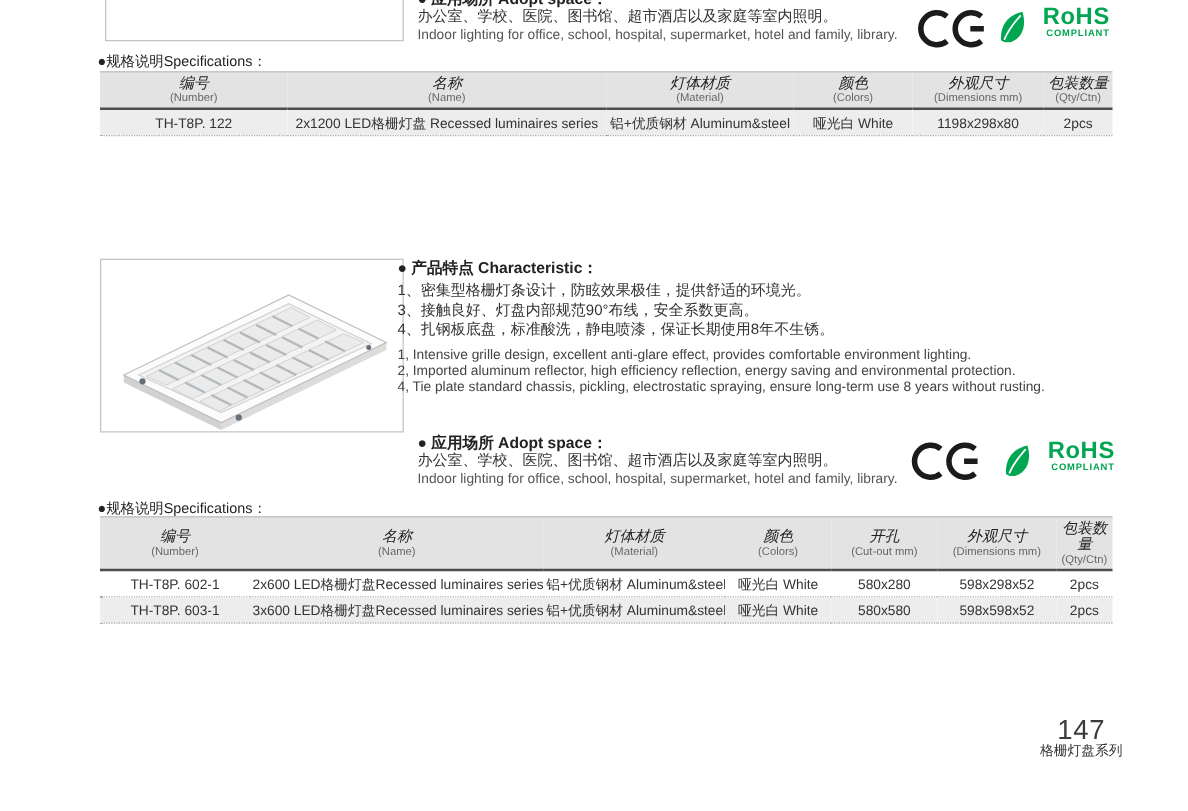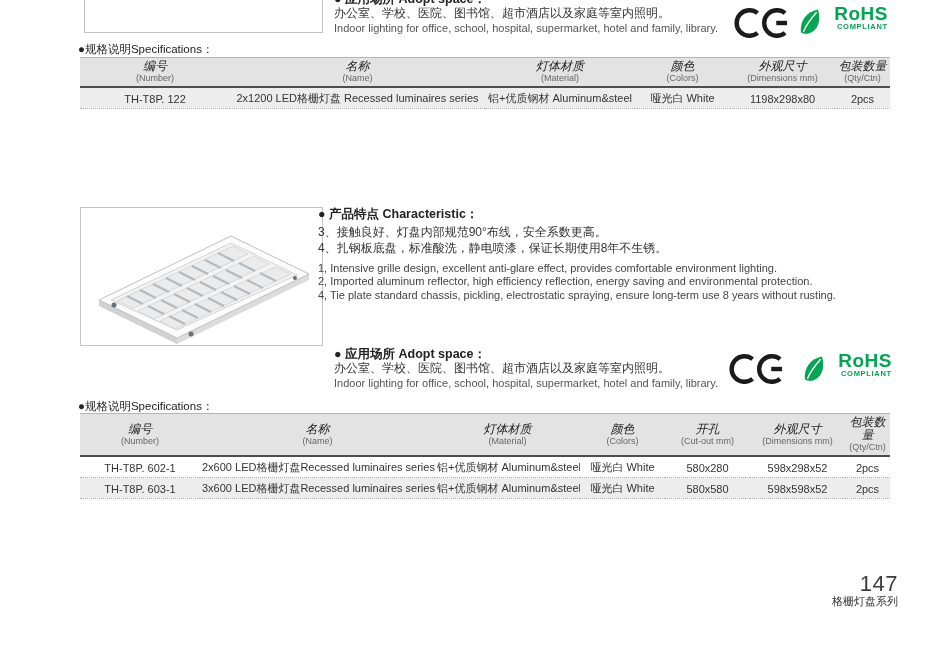--- a/index.html
+++ b/index.html
@@ -40,21 +40,21 @@
   .prodbox { left:80px; top:207px; width:241px; height:137px; border:1px solid #c4c4c4; background:#fff; }
 
   
   .chars { left:318px; top:207px; width:575px; }
   .chars .h { font-size:12.5px; font-weight:bold; color:#222; line-height:15px; margin-bottom:3px; white-space:nowrap; }
   .chars .zh { font-size:12px; color:#333; line-height:15.6px; white-space:nowrap; }
   .chars .engroup { margin-top:6px; }
   .chars .en { font-size:11px; color:#444; line-height:13.2px; white-space:nowrap; }
 
   
-  .footer { right:52px; top:573px; text-align:right; }
+  .footer { right:52px; top:573px; text-align:center; }
   .footer .num { font-size:22px; color:#3c3c3c; line-height:22px; letter-spacing:.5px; }
   .footer .series { font-size:11px; color:#333; line-height:13px; }
 </style>
 </head>
 <body>
 
 <div class="page">
 
   <div class="abs imgbox-cut"></div>
 
@@ -169,20 +169,21 @@
           <line x1="179" y1="65" x2="195" y2="73"></line>
       </g>
       <circle cx="33" cy="97" r="2.5" fill="#66707a"></circle>
       <circle cx="110" cy="126" r="2.5" fill="#66707a"></circle>
       <circle cx="214" cy="70" r="2" fill="#66707a"></circle>
     </svg>
   </div>
 
   <div class="abs chars">
     <div class="h">● 产品特点 Characteristic：</div>
+    <div class="zh">1、密集型格栅灯条设计，防眩效果极佳，提供舒适的环境光。</div>
     <div class="zh">3、接触良好、灯盘内部规范90°布线，安全系数更高。</div>
     <div class="zh">4、扎钢板底盘，标准酸洗，静电喷漆，保证长期使用8年不生锈。</div>
     <div class="engroup">
       <div class="en">1, Intensive grille design, excellent anti-glare effect, provides comfortable environment lighting.</div>
       <div class="en">2, Imported aluminum reflector, high efficiency reflection, energy saving and environmental protection.</div>
       <div class="en">4, Tie plate standard chassis, pickling, electrostatic spraying, ensure long-term use 8 years without rusting.</div>
     </div>
   </div>
 
   <div class="abs adopt" style="left:334px; top:347px;">

